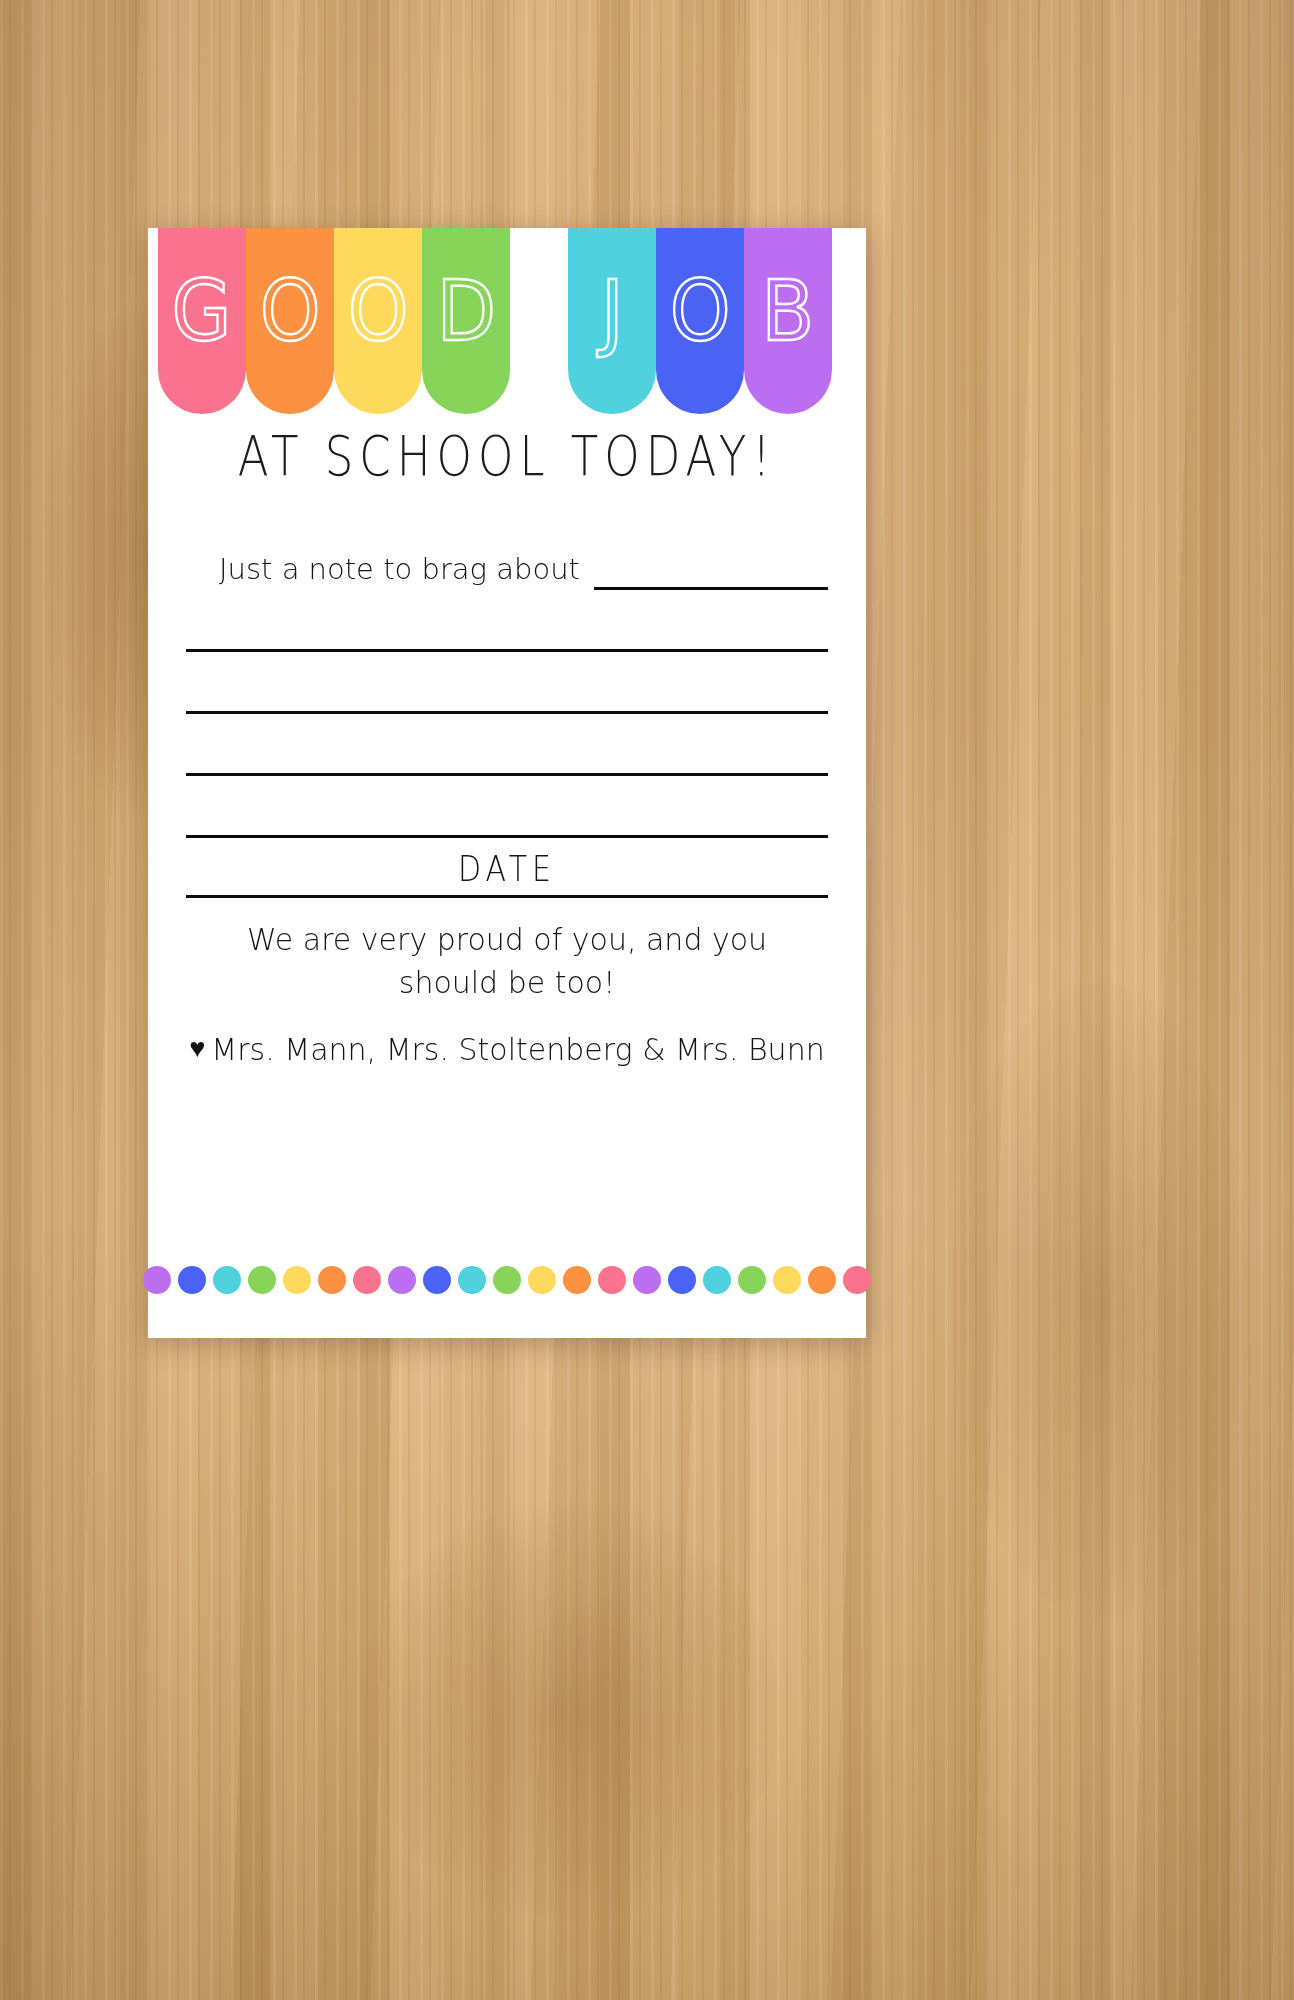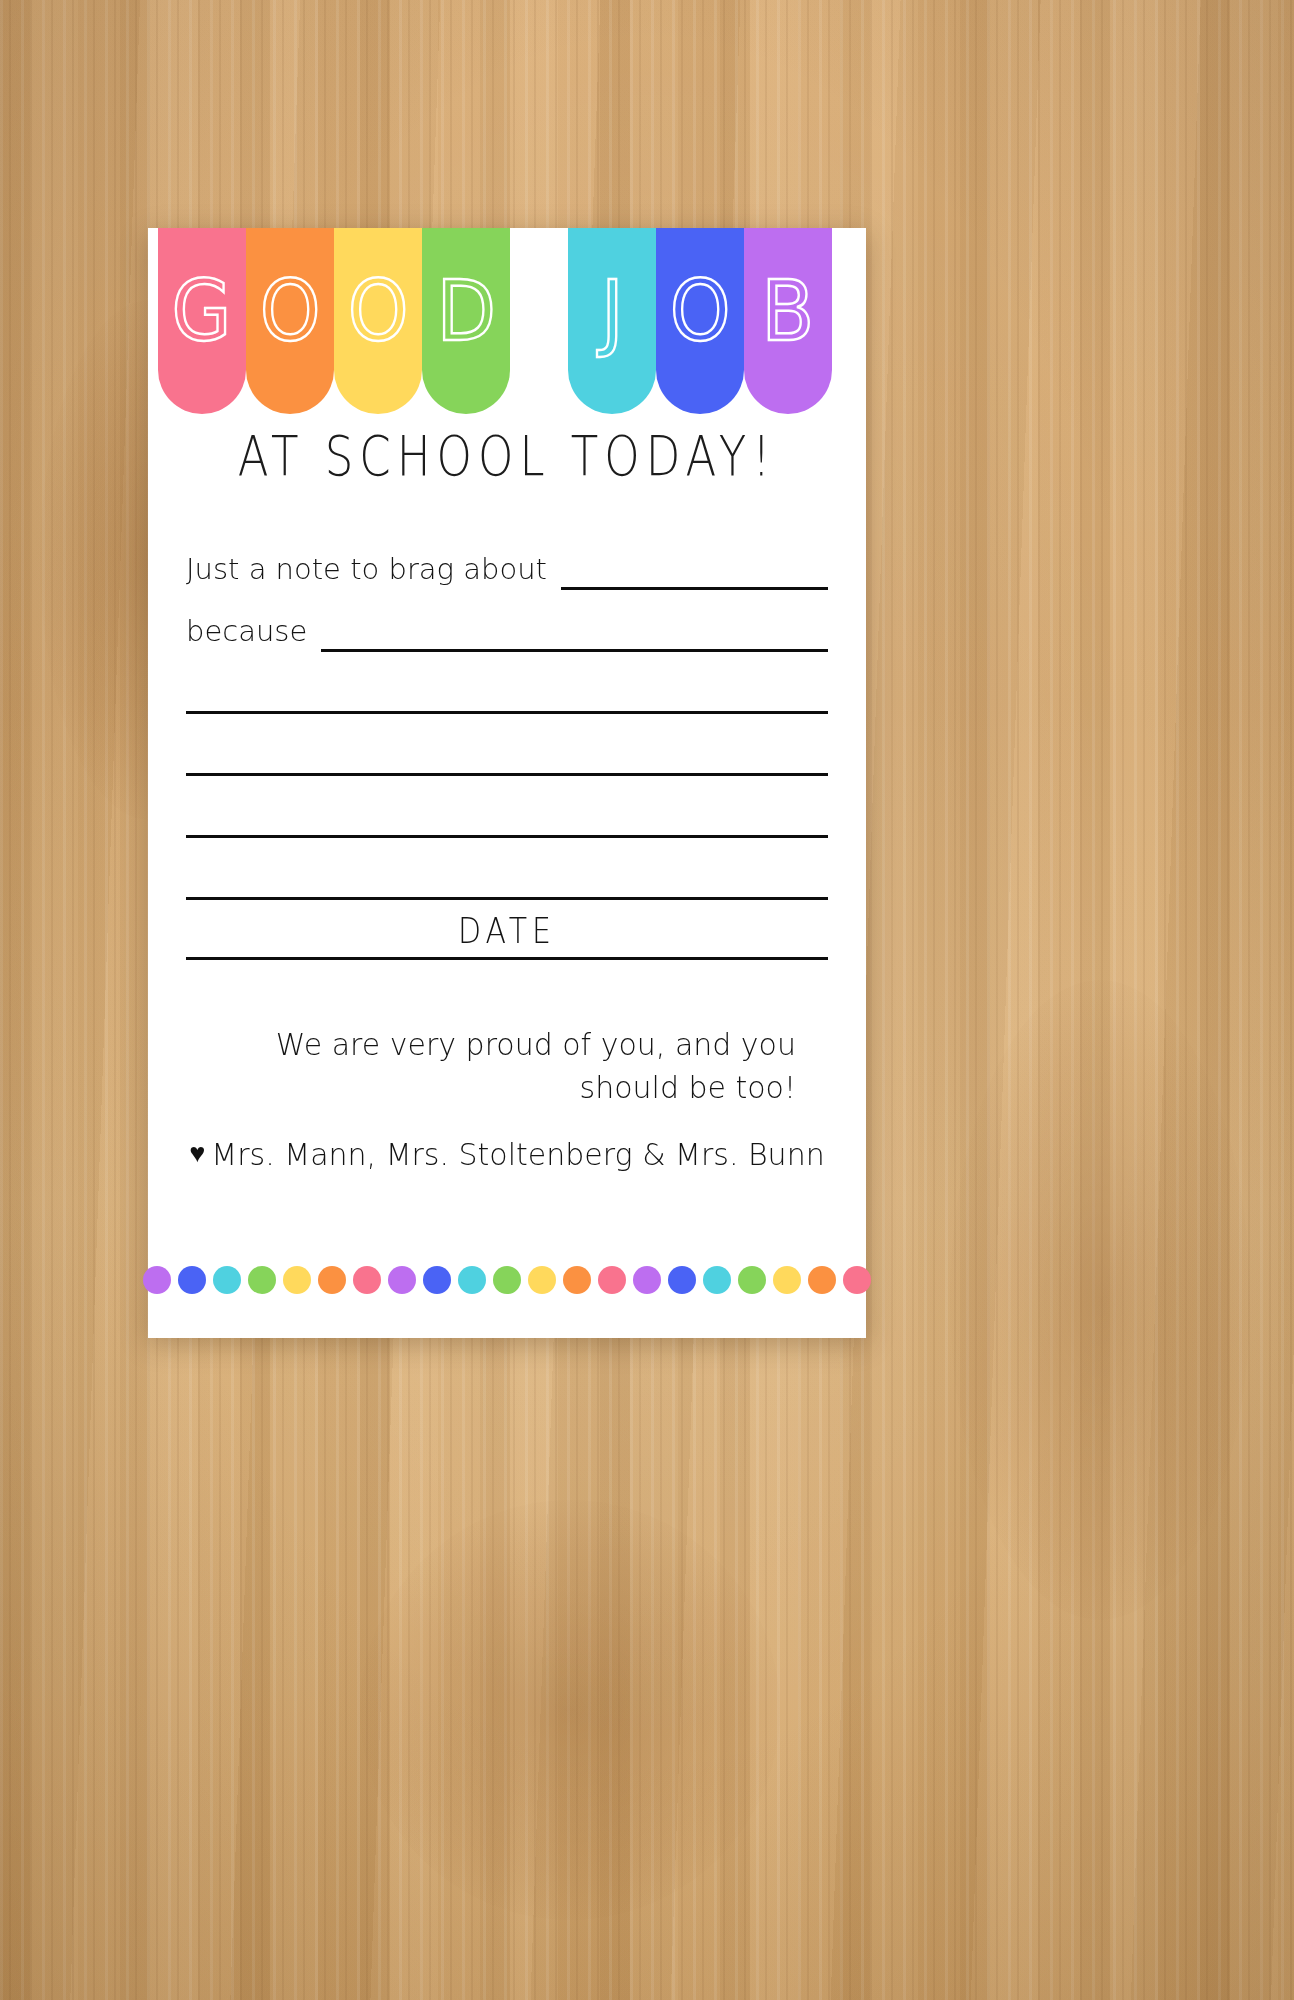--- a/index.html
+++ b/index.html
@@ -126,20 +126,21 @@
     display: flex;
     align-items: flex-end;
   }
   .prompt {
     font-family: "DejaVu Sans", sans-serif;
     font-size: 29px;
     color: #141414;
     white-space: nowrap;
     padding-bottom: 4px;
     font-weight: 300;
+    margin-left: 33px;
   }
   .rule {
     flex: 1 1 auto;
     border-bottom: 3px solid #0d0d0d;
     margin-left: 14px;
     height: 22px;
   }
   .rule-full {
     margin-left: 0;
   }
@@ -165,23 +166,23 @@
     font-weight: 300;
     transform: scaleY(1.18);
     transform-origin: center bottom;
     margin-bottom: 6px;
   }
   .date-rule {
     border-bottom: 3px solid #0d0d0d;
   }
 
   .closing {
-    margin-top: 64px;
+    margin-top: 21px;
     padding: 0 70px;
-    text-align: right;
+    text-align: center;
     font-family: "DejaVu Sans", sans-serif;
     font-size: 30px;
     line-height: 1.42;
     color: #141414;
     font-weight: 300;
   }
 
   .signature {
     margin-top: 28px;
     padding: 0 28px;
@@ -261,24 +262,20 @@
 
   <div class="subtitle">AT SCHOOL TODAY!</div>
 
   <div class="body-area">
 
     <div class="form-row">
       <span class="prompt">Just a note to brag about</span>
       <span class="rule"></span>
     </div>
 
-    <div class="form-row">
-      <span class="prompt">because</span>
-      <span class="rule"></span>
-    </div>
 
     <div id="blank-lines">
         <div class="blank-line">
           <span class="rule rule-full"></span>
         </div>
         <div class="blank-line">
           <span class="rule rule-full"></span>
         </div>
         <div class="blank-line">
           <span class="rule rule-full"></span>

